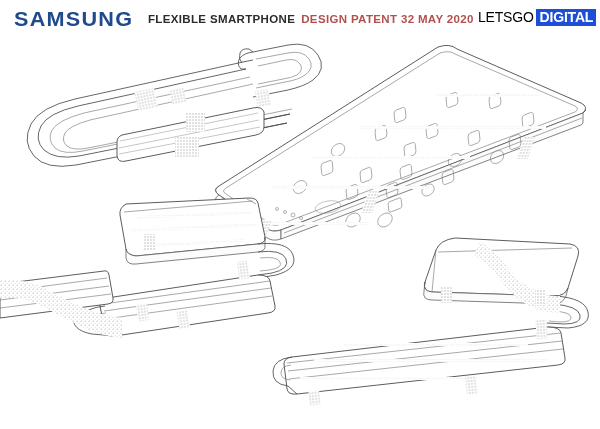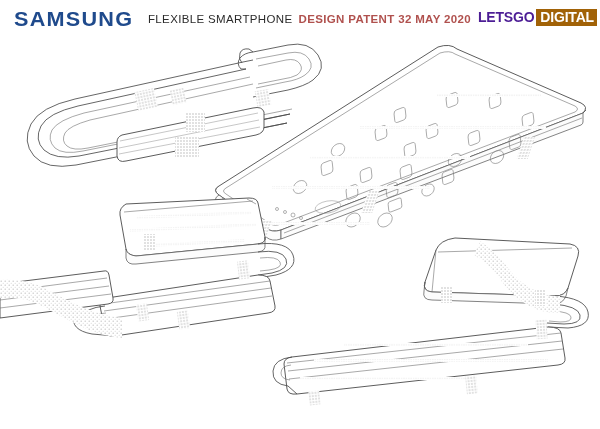--- a/index.html
+++ b/index.html
@@ -9,30 +9,30 @@
 
   
   #header{position:absolute;left:0;top:0;width:600px;height:34px;}
   #samsung-logo{position:absolute;left:14px;top:8px;
       font-family:"Liberation Sans", sans-serif;
       font-size:21px;font-weight:bold;letter-spacing:1.2px;
       color:#1f4a8c;line-height:21px;white-space:nowrap;
       transform:scaleX(1.03);transform-origin:left center;}
   #title-wrap{position:absolute;left:148px;top:11px;white-space:nowrap;
       line-height:13px;}
-  #title-main{font-size:11.5px;font-weight:normal;color:#2b2b2b;
+  #title-main{font-size:11.5px;font-weight:bold;color:#2b2b2b;
       letter-spacing:.35px;}
   #title-sub{font-size:11.5px;font-weight:bold;color:#b0514e;
       letter-spacing:.35px;margin-left:6px;}
   #lgd-logo{position:absolute;left:478px;top:9px;height:17px;
       display:flex;align-items:stretch;}
-  #lgd-letsgo{font-size:14px;font-weight:bold;color:#4c1d95;
+  #lgd-letsgo{font-size:14px;font-weight:normal;color:#000000;
       letter-spacing:-.2px;line-height:17px;}
   #lgd-digital{font-size:14px;font-weight:bold;color:#ffffff;
-      background:#a16207;line-height:17px;padding:0 3px 0 4px;
+      background:#1d4ed8;line-height:17px;padding:0 3px 0 4px;
       letter-spacing:-.2px;margin-left:2px;}
 
   
   #drawings{position:absolute;left:0;top:32px;width:600px;height:397px;}
   svg{display:block;}
   .ln{fill:none;stroke:#4a4a4a;stroke-width:.85;}
   .ln-t{fill:none;stroke:#6e6e6e;stroke-width:.6;}
   .ln-f{fill:none;stroke:#8e8e8e;stroke-width:.5;}
   .face{fill:#ffffff;stroke:#4a4a4a;stroke-width:.9;}
   .face-s{fill:#fcfcfc;stroke:#5a5a5a;stroke-width:.75;}

